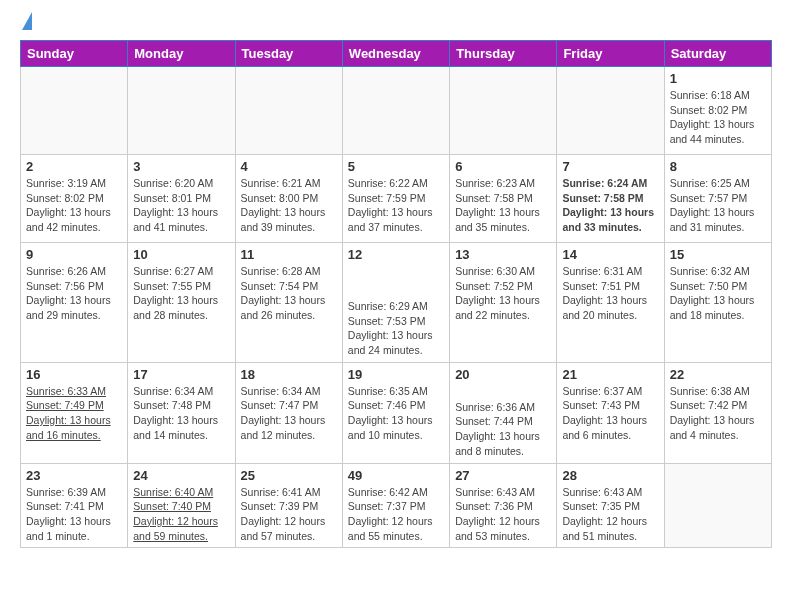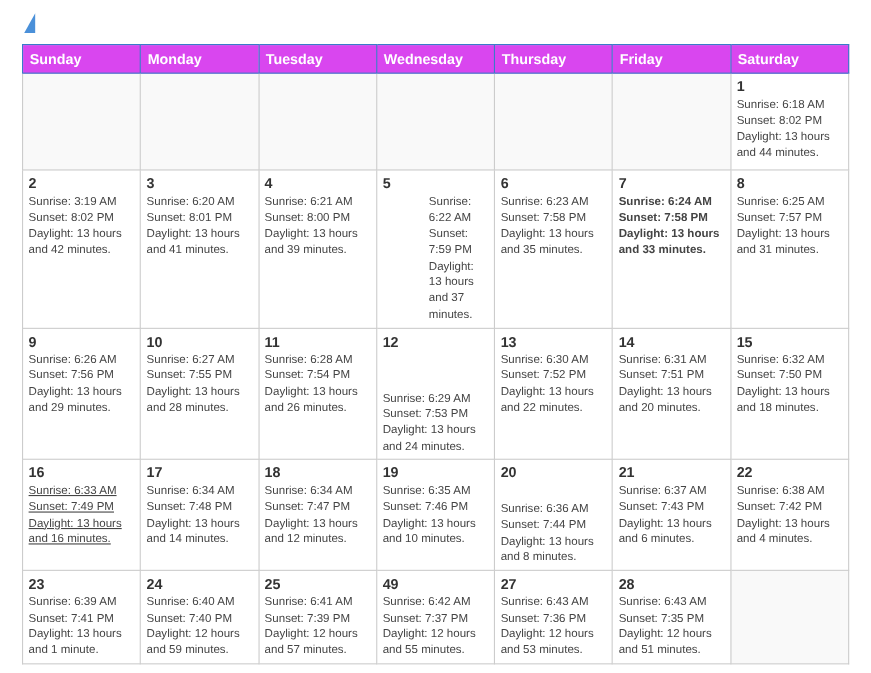--- a/index.html
+++ b/index.html
@@ -58,21 +58,21 @@
     }
     .location {
       font-size: 15px;
       color: #555;
     }
     .calendar {
       width: 100%;
       border-collapse: collapse;
     }
     .calendar th {
-      background-color: #d946ef;
+      background-color: #a21caf;
       color: #fff;
       font-size: 13px;
       font-weight: bold;
       padding: 5px 6px;
       text-align: left;
       border: 1px solid #3a7bc8;
     }
     .calendar td {
       border: 1px solid #ccc;
       vertical-align: top;
@@ -162,21 +162,21 @@
           </td>
           <td>
             <span class="day-number">4</span>
             <div class="day-info" style="white-space: pre-line;">Sunrise: 6:21 AM
 Sunset: 8:00 PM
 Daylight: 13 hours
 and 39 minutes.</div>
           </td>
           <td>
             <span class="day-number">5</span>
-            <div class="day-info" style="white-space: pre-line; margin-left: 42px;">Sunrise: 6:22 AM
+            <div class="day-info" style="white-space: pre-line;">Sunrise: 6:22 AM
 Sunset: 7:59 PM
 Daylight: 13 hours
 and 37 minutes.</div>
           </td>
           <td>
             <span class="day-number">6</span>
             <div class="day-info" style="white-space: pre-line;">Sunrise: 6:23 AM
 Sunset: 7:58 PM
 Daylight: 13 hours
 and 35 minutes.</div>
@@ -301,21 +301,21 @@
         <tr>
           <td>
             <span class="day-number">23</span>
             <div class="day-info" style="white-space: pre-line;">Sunrise: 6:39 AM
 Sunset: 7:41 PM
 Daylight: 13 hours
 and 1 minute.</div>
           </td>
           <td>
             <span class="day-number">24</span>
-            <div class="day-info" style="white-space: pre-line;">Sunrise: 6:40 AM
+            <div class="day-info" style="white-space: pre-line; text-decoration: underline;">Sunrise: 6:40 AM
 Sunset: 7:40 PM
 Daylight: 12 hours
 and 59 minutes.</div>
           </td>
           <td>
             <span class="day-number">25</span>
             <div class="day-info" style="white-space: pre-line;">Sunrise: 6:41 AM
 Sunset: 7:39 PM
 Daylight: 12 hours
 and 57 minutes.</div>

